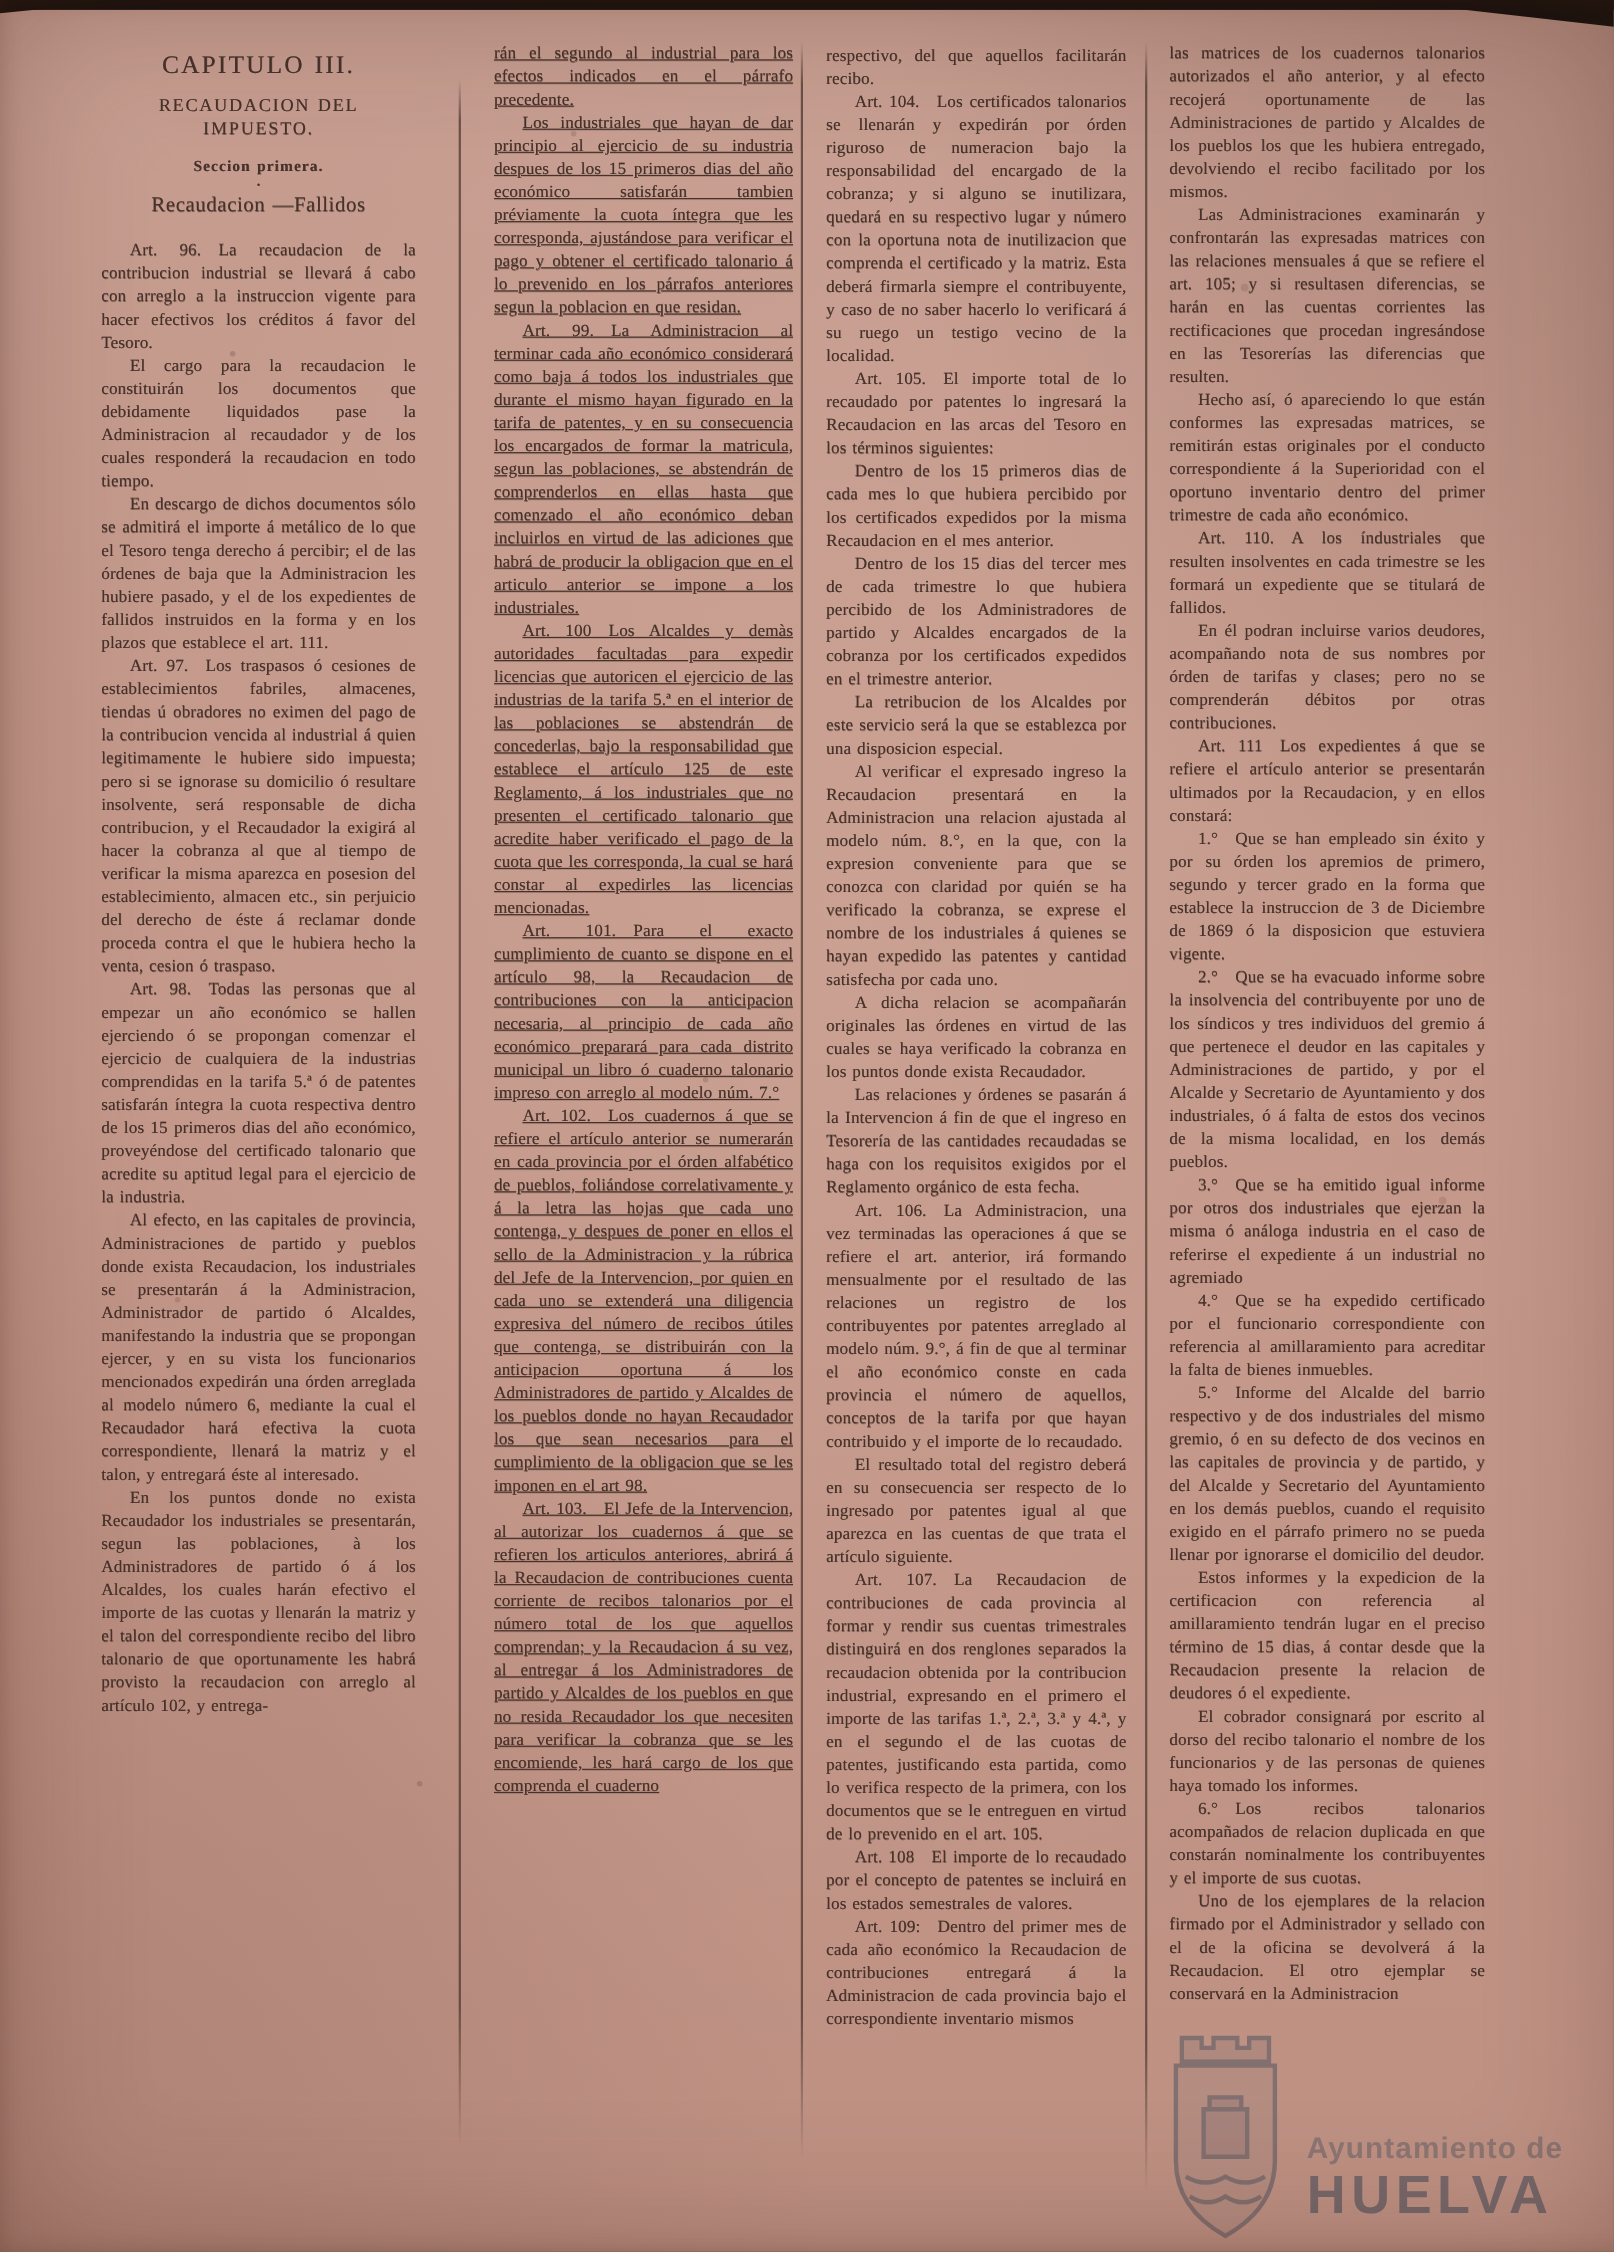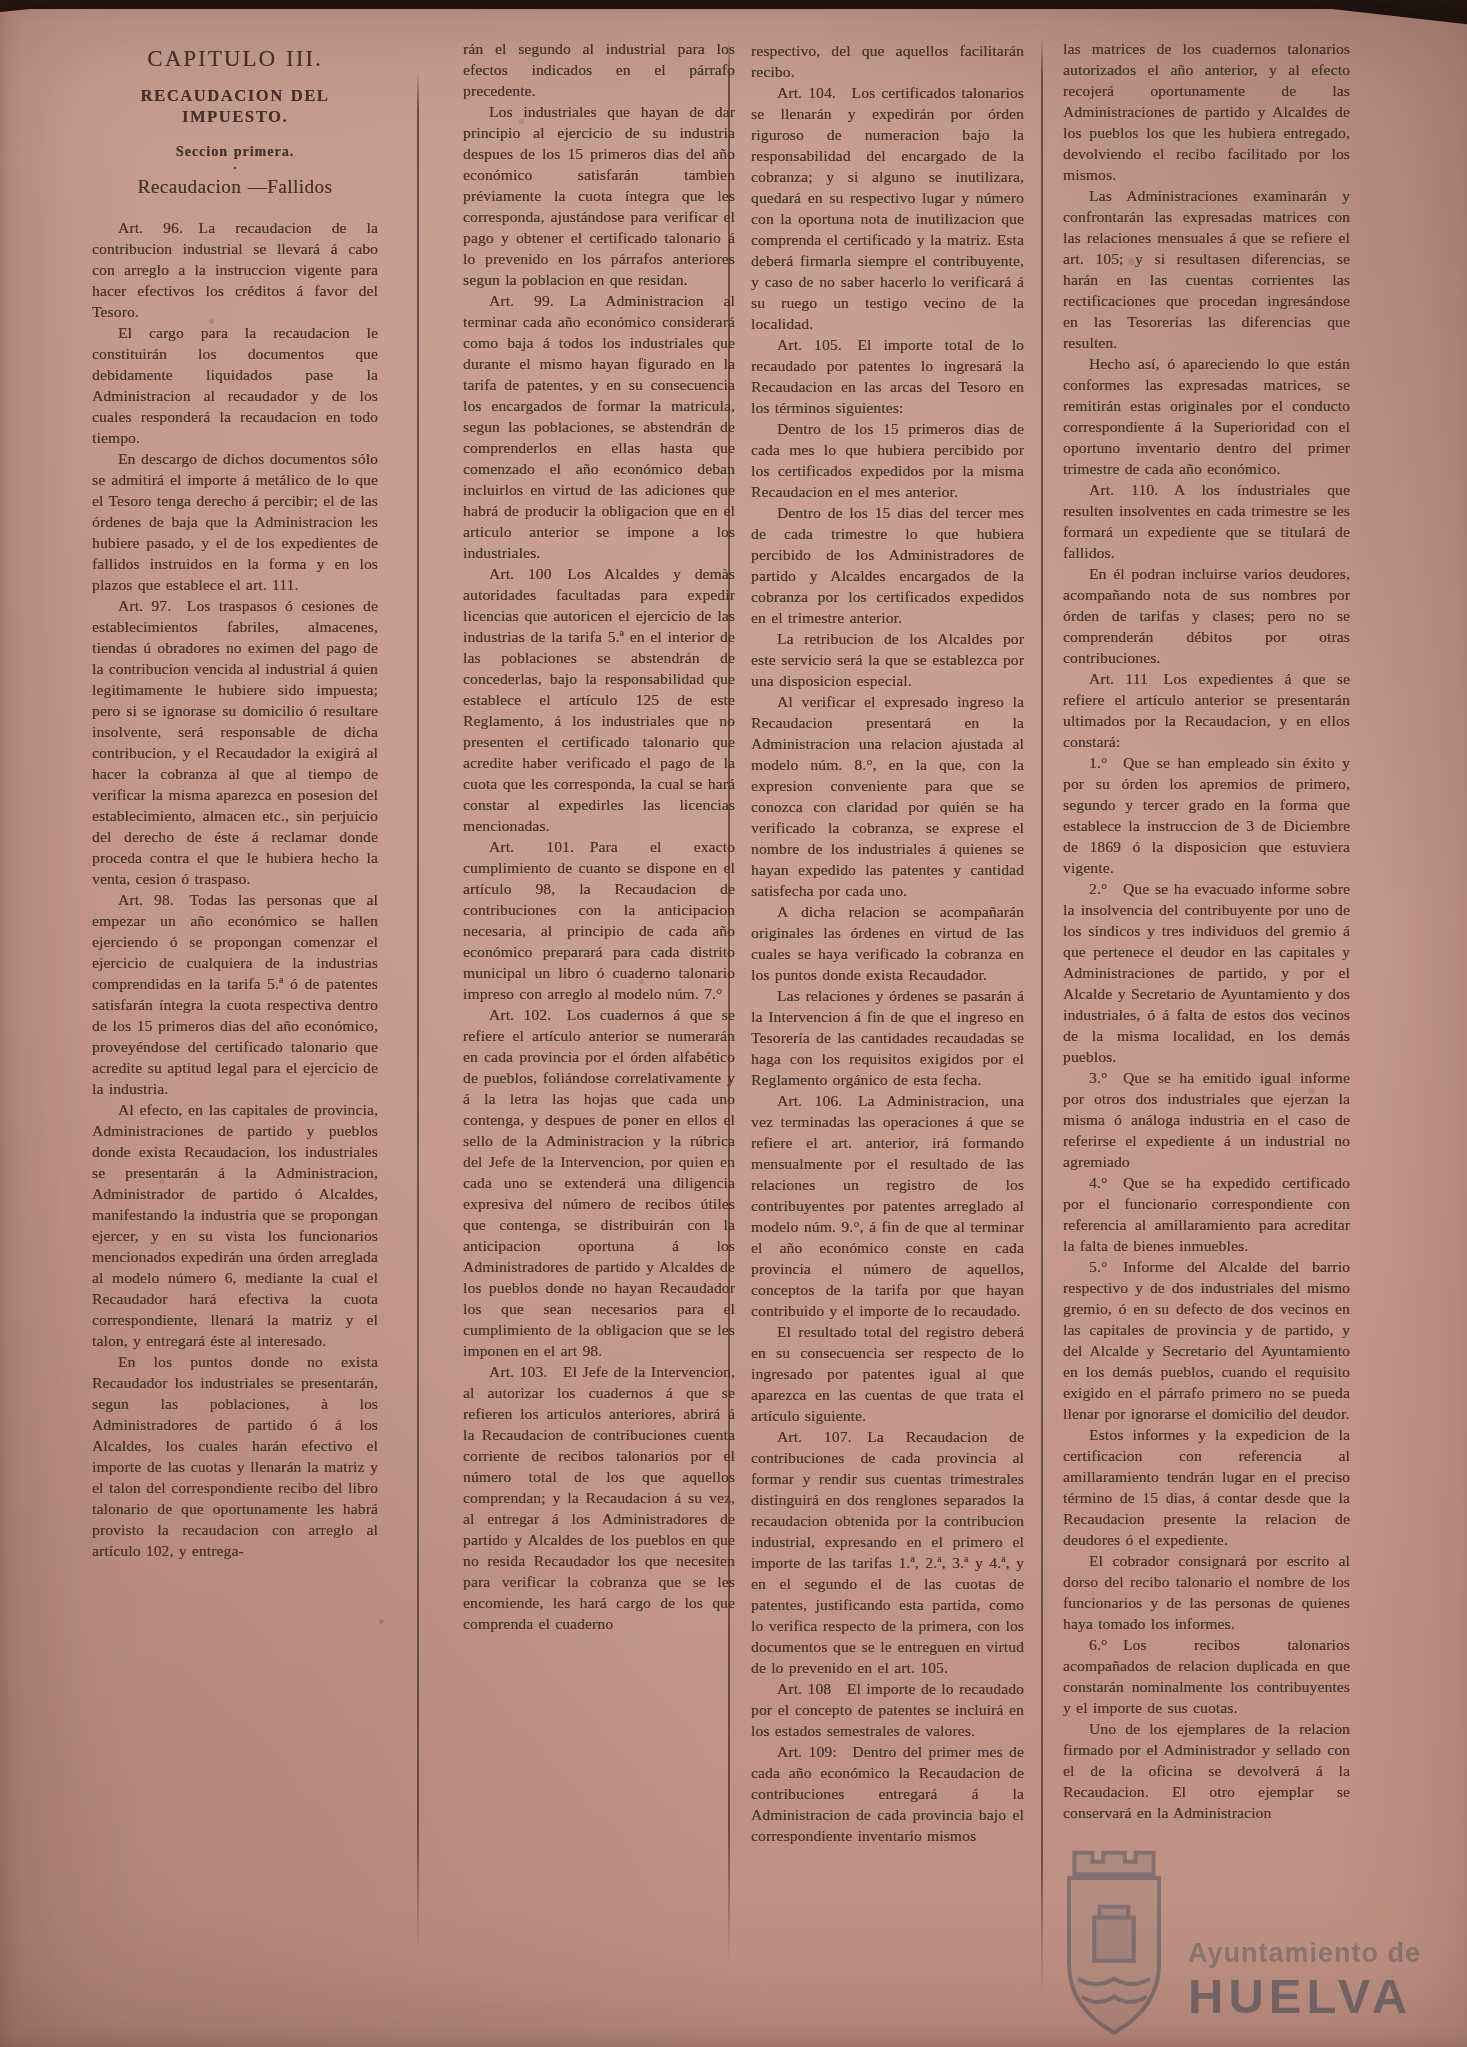--- a/index.html
+++ b/index.html
@@ -43,27 +43,27 @@
   .col-rule{position:absolute;width:2px;opacity:.75;
     background:linear-gradient(to bottom, rgba(58,40,32,0) 0%, #4a352c 2%, #503a30 55%, #4a352c 93%, rgba(58,40,32,0) 100%);}
   #rule1{left:417px;top:72px;height:1880px;}
   #rule2{left:728px;top:38px;height:1925px;}
   #rule3{left:1041px;top:38px;height:1955px;}
 
   .col{position:absolute;top:40px;height:1990px;overflow:hidden;
     font-size:15.5px;line-height:21px;letter-spacing:.15px;word-spacing:1.2px;
     text-shadow:.3px .3px .45px rgba(58,38,28,.55);}
   #col1{left:92px;width:286px;top:48px;}
-  #col2{left:463px;width:272px;top:38px;}
+  #col2{left:449px;width:272px;top:38px;text-decoration:underline;}
   #col3{left:751px;width:273px;top:40px;}
   #col4{left:1063px;width:287px;top:38px;}
 
   .blk{margin:0;}
   .chapter{text-align:center;font-size:23px;letter-spacing:2px;margin:0 0 15px;font-weight:normal;}
-  .heading{text-align:center;font-size:16.5px;font-weight:bold;letter-spacing:1.6px;margin:16px 0 14px;}
+  .heading{text-align:center;font-size:16.5px;font-weight:normal;letter-spacing:1.6px;margin:16px 0 14px;}
   .subheading{text-align:center;font-size:14px;font-weight:bold;letter-spacing:1px;margin:0 0 1px;font-family:Liberation Serif, serif;}
   .dot{text-align:center;font-size:9px;line-height:10px;margin:0 0 3px;}
   .subject{text-align:center;font-size:19px;margin:0 0 20px;letter-spacing:.5px;}
   .para{text-align:justify;text-indent:26px;}
   .para.cont{text-indent:0;}
 
   .watermark{position:absolute;left:1048px;top:1800px;width:419px;height:247px;
     pointer-events:none;mix-blend-mode:multiply;}
   .crest{position:absolute;left:12px;top:42px;width:108px;height:205px;opacity:.55;}
   .wm-line1{position:absolute;left:140px;top:138px;width:260px;

